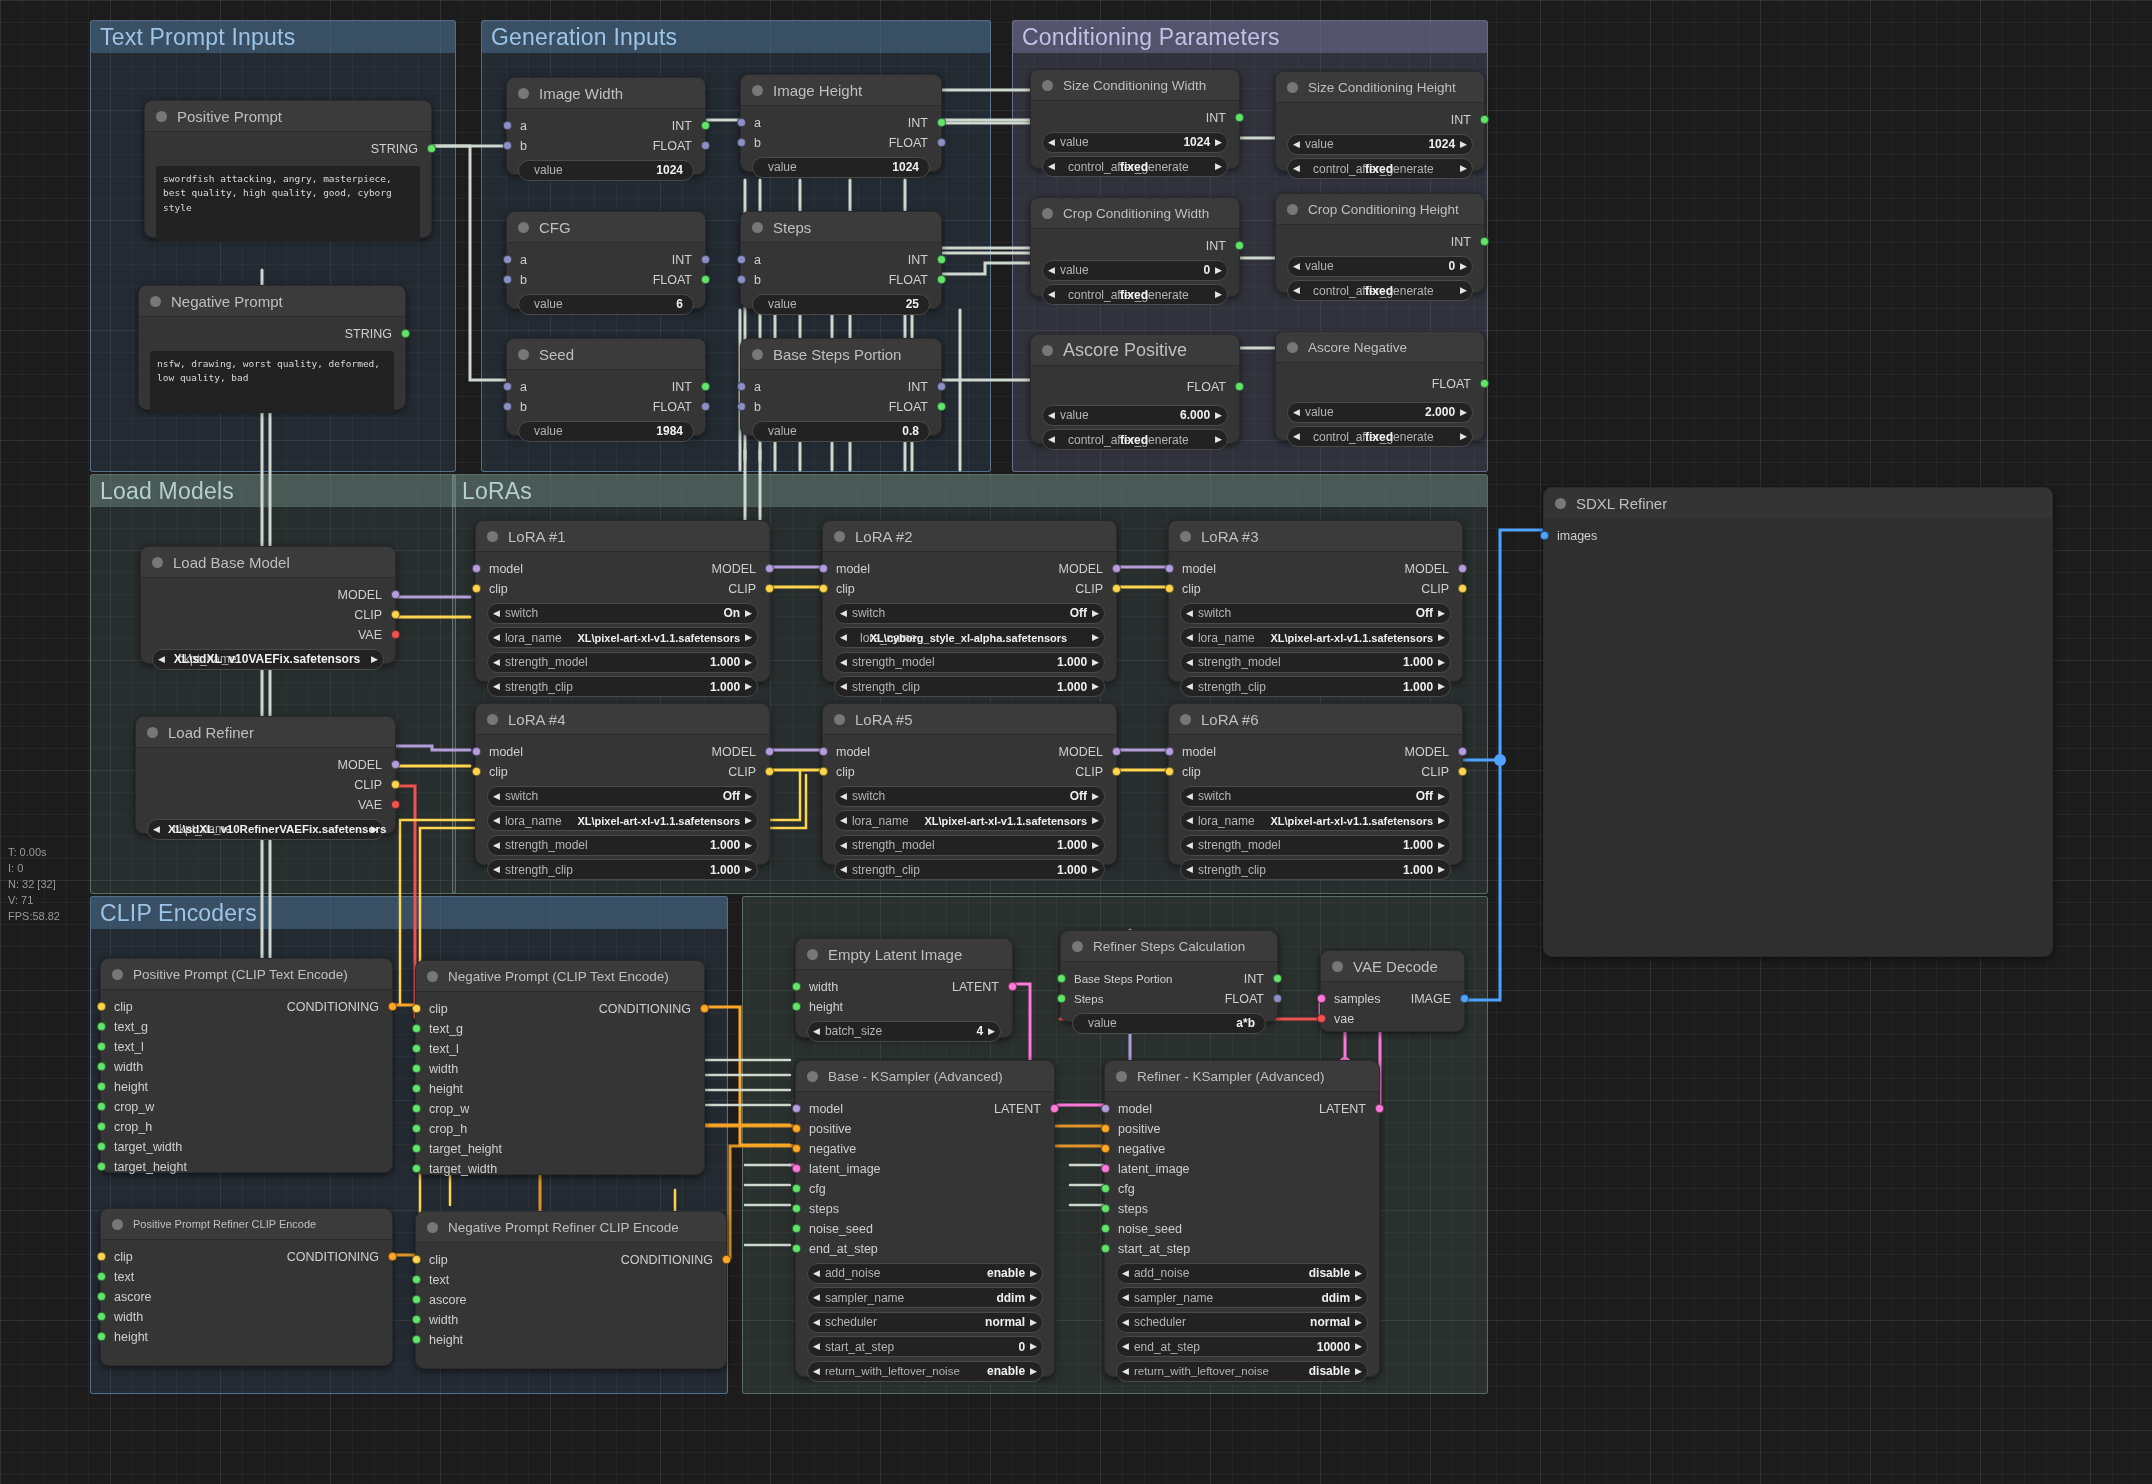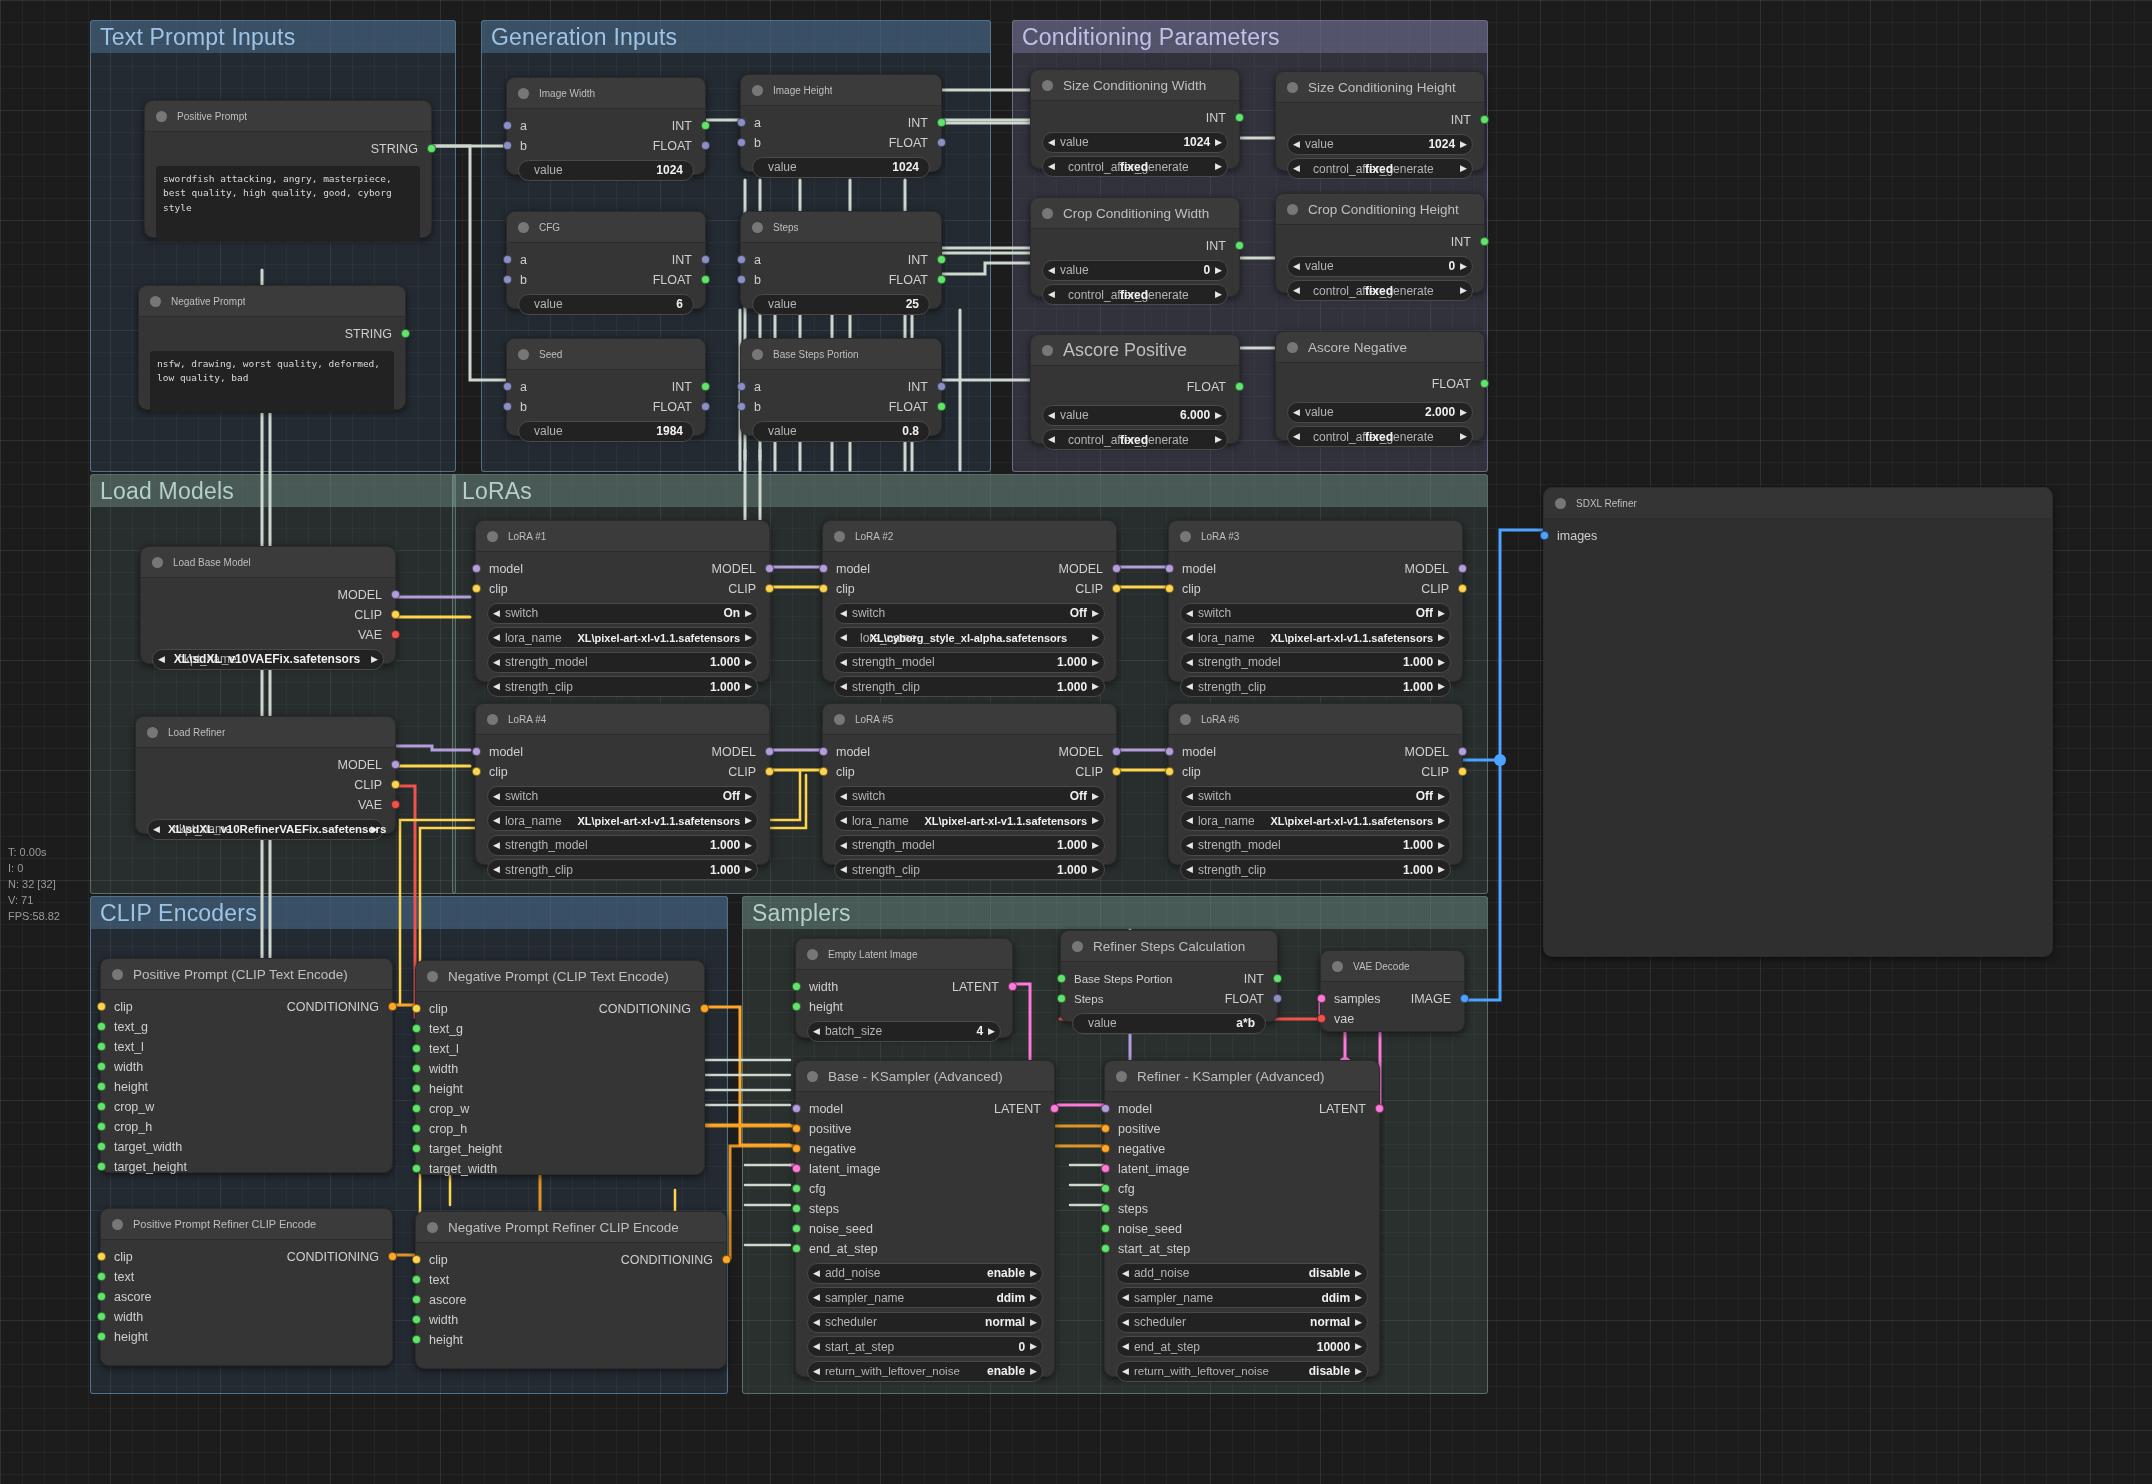--- a/index.html
+++ b/index.html
@@ -40,21 +40,21 @@
     position:absolute; background:#353535; border-radius:9px;
     box-shadow:0 2px 7px rgba(0,0,0,.55);
     border:1px solid #2b2b2b;
   }
   .node > .nhead{
     height:31px; display:flex; align-items:center; gap:10px;
     padding:0 11px; background:#3b3b3b;
     border-radius:8px 8px 0 0; border-bottom:1px solid #2c2c2c;
   }
   .ndot{ width:11px; height:11px; border-radius:50%; background:#777; flex:0 0 auto;}
-  .ntitle{ font-size:10px; color:#bfbfbf; white-space:nowrap; overflow:hidden;}
+  .ntitle{ font-size:15px; color:#bfbfbf; white-space:nowrap; overflow:hidden;}
   .nbody{ padding:7px 0 9px 0; position:relative; }
 
   
   .slot{ height:20px; display:flex; align-items:center; position:relative; padding:0 13px; }
   .slot .pin{
     position:absolute; width:9px; height:9px; border-radius:50%;
     border:1px solid rgba(0,0,0,.5);
   }
   .slot .pin.in{ left:-4.5px; }
   .slot .pin.out{ right:-4.5px; }
@@ -131,23 +131,20 @@
 </div>
 
 <div class="group" style="left:90px;top:896px;width:638px;height:498px;background:rgba(63,95,127,.22);border:1px solid rgba(120,170,210,.55);">
   <div class="ghead" style="background:rgba(85,125,165,.45);">
     <span class="gtitle" style="color:#9dc4e6;">CLIP Encoders</span>
   </div>
   <div class="gbody"></div>
 </div>
 
 <div class="group" style="left:742px;top:896px;width:746px;height:498px;background:rgba(92,122,114,.22);border:1px solid rgba(150,185,175,.45);">
-  <div class="ghead" style="background:rgba(120,155,147,.40);">
-    <span class="gtitle" style="color:#b5cfc9;">Samplers</span>
-  </div>
   <div class="gbody"></div>
 </div>
 
 <svg class="wires">
   <g fill="none" stroke-width="3" stroke-linecap="round">
 
     <path d="M432,146 H470 H506" stroke="#cfd8cf"></path>
     <path d="M432,146 H470 V380 H506" stroke="#cfd8cf"></path>
 
     <path d="M262,270 V640" stroke="#cfd8cf"></path>

